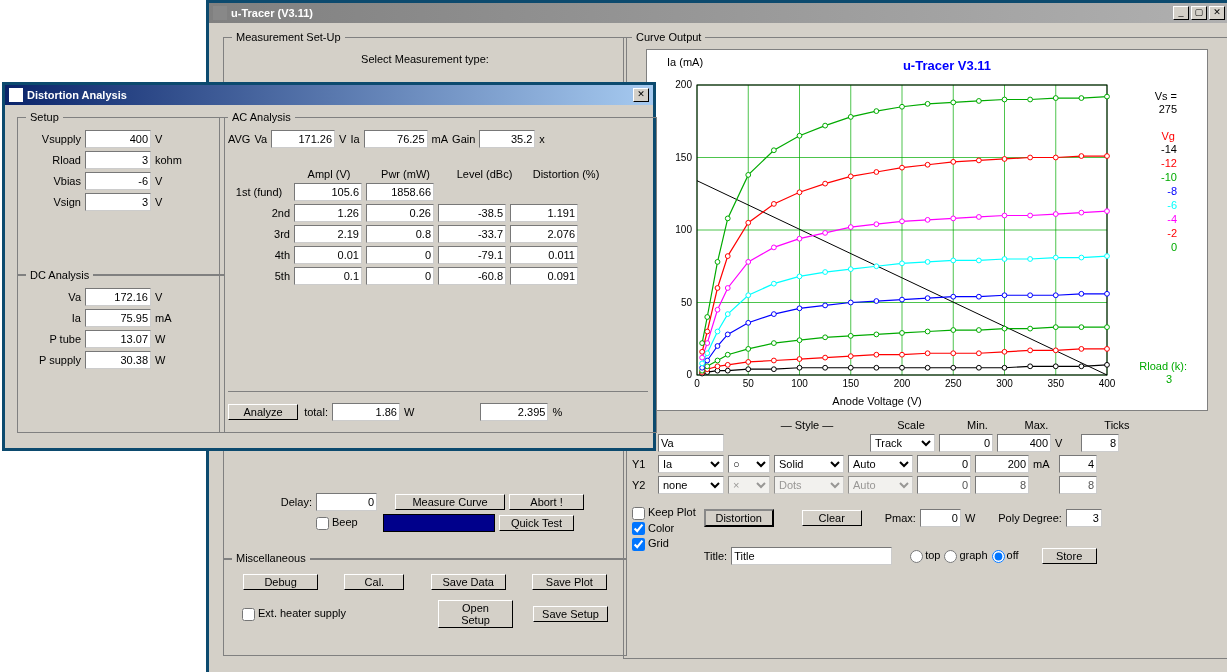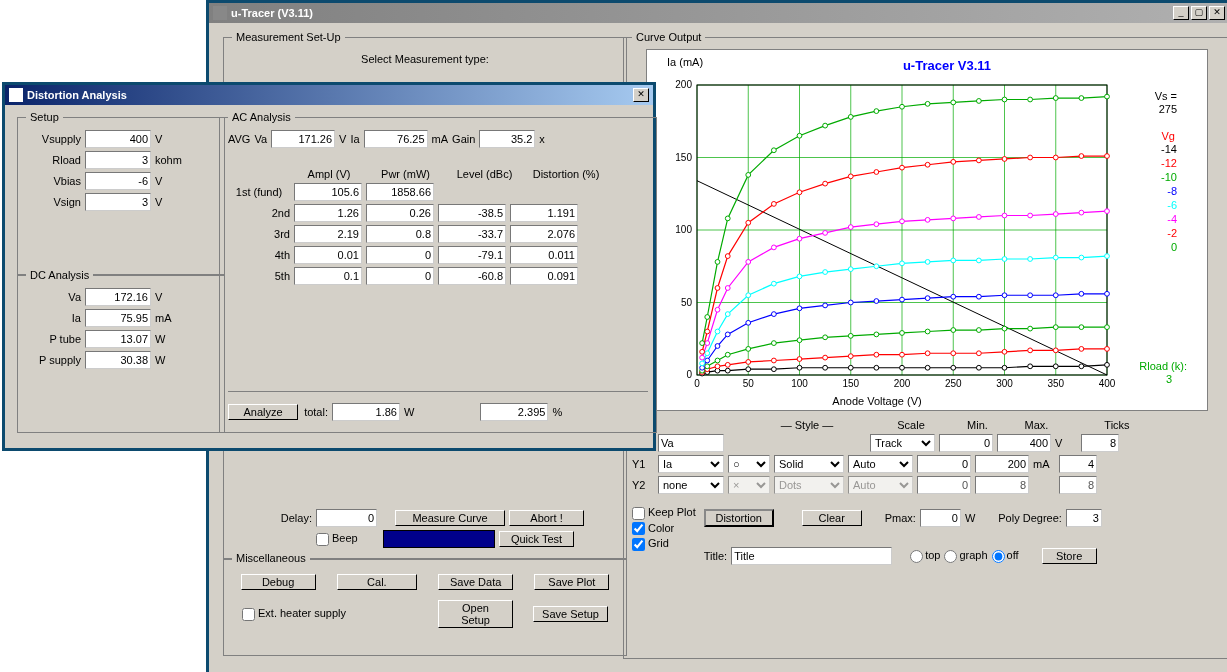--- a/index.html
+++ b/index.html
@@ -29,42 +29,42 @@
     <span class="spacer"></span>
     <span class="wbtn">_</span>
     <span class="wbtn">▢</span>
     <span class="wbtn">✕</span>
   </div>
 
   <fieldset style="position:absolute;left:10px;top:24px;width:386px;height:515px">
     <legend>Measurement Set-Up</legend>
     <div style="text-align:center;margin:6px 0">Select Measurement type:</div>
 
-    <div style="position:absolute;bottom:8px;left:8px;right:8px">
+    <div style="position:absolute;bottom:24px;left:8px;right:8px">
       <div class="row">
         <span style="width:80px;text-align:right">Delay:</span>
         <input type="text" style="width: 55px;" value="0">
         <span style="width:10px"></span>
         <button style="width:110px">Measure Curve</button>
         <button style="width:75px">Abort !</button>
       </div>
       <div class="row">
         <span style="width:80px"></span>
         <label style="width:63px"><input type="checkbox" style=""><span>Beep</span></label>
         <div style="width:110px;height:16px;background:#00008b;border:1px solid #000"></div>
         <button style="width:75px">Quick Test</button>
       </div>
     </div>
   </fieldset>
 
   <fieldset style="position:absolute;left:10px;top:545px;width:386px;height:90px">
     <legend>Miscellaneous</legend>
     <div class="row" style="justify-content:space-around;margin-top:6px">
       <button style="width:75px">Debug</button>
-      <button style="width:80px">Cal.</button>
+      <button style="width:60px">Cal.</button>
       <button style="width:75px">Save Data</button>
       <button style="width:75px">Save Plot</button>
     </div>
     <div class="row" style="justify-content:flex-start;margin-top:10px">
       <label style="width:150px;margin-left:10px"><input type="checkbox" style=""><span>Ext. heater supply</span></label>
       <button style="width:75px;margin-left:42px">Open Setup</button>
       <button style="width:75px;margin-left:16px">Save Setup</button>
     </div>
   </fieldset>
 

